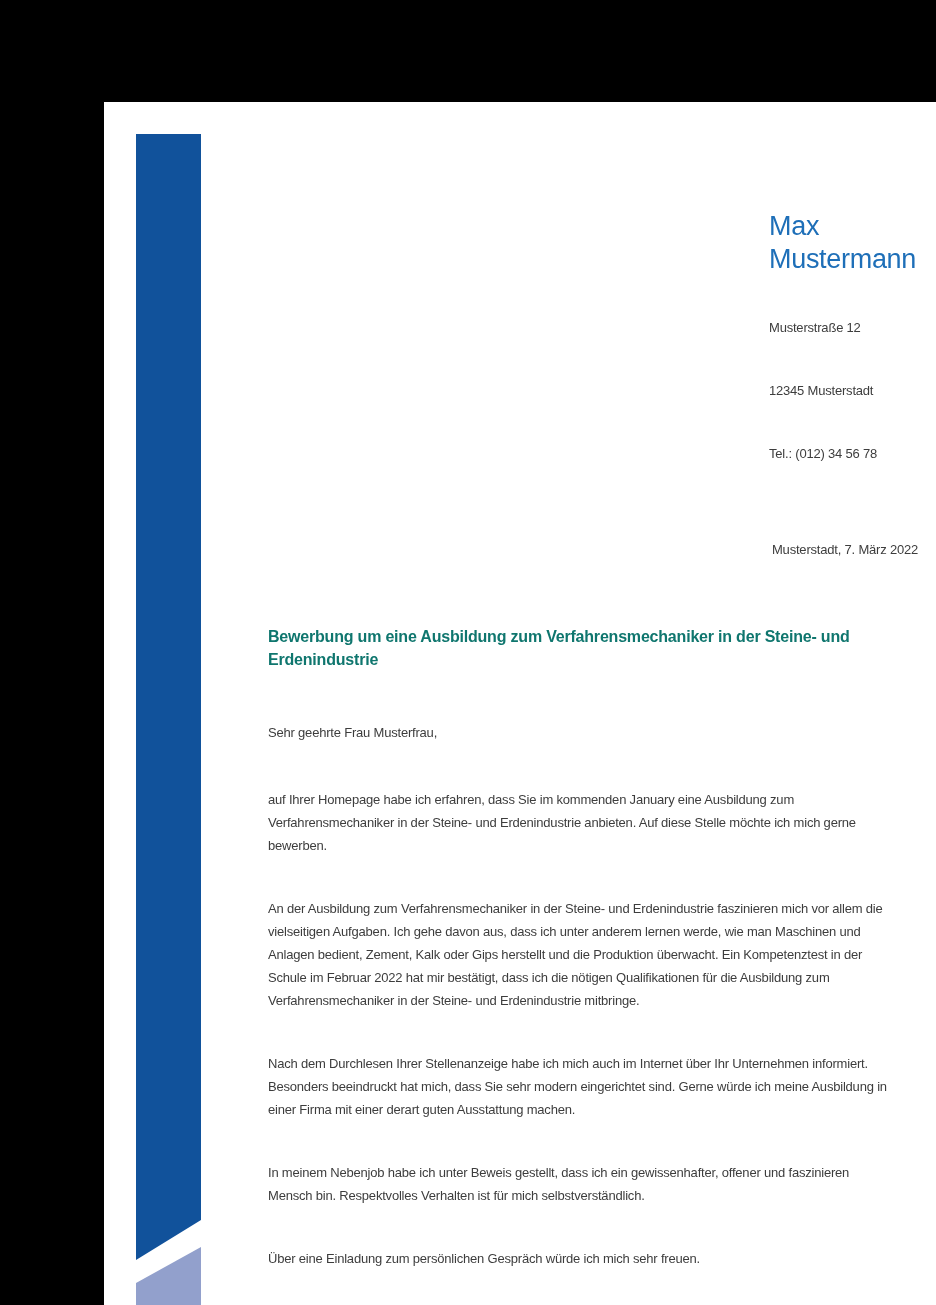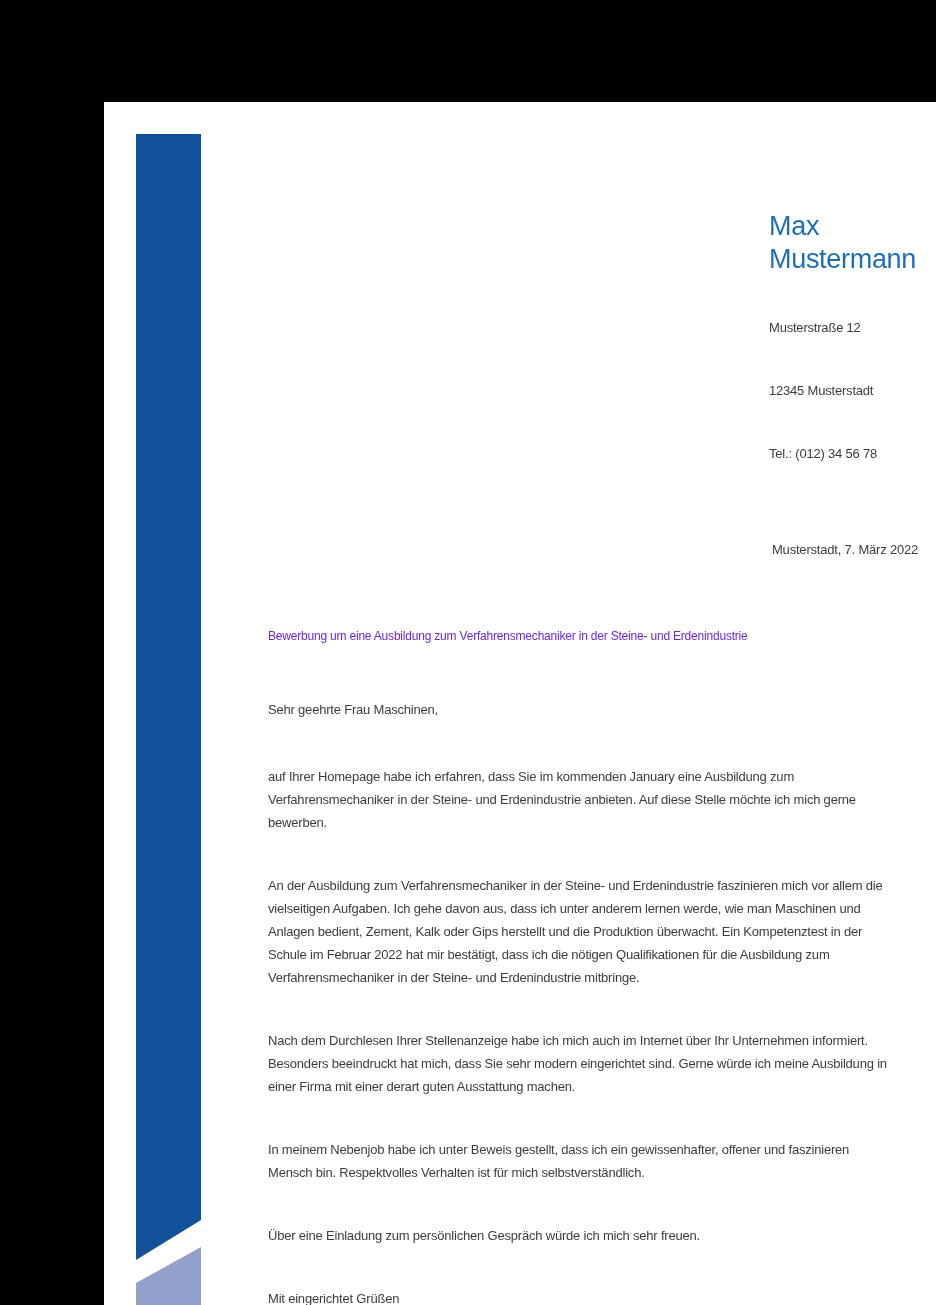--- a/index.html
+++ b/index.html
@@ -40,21 +40,21 @@
     position: absolute; left: 609px; top: 52px; width: 270px;
   }
   .sender-name {
     color: #1E6FB8; font-size: 27px; line-height: 33px;
     font-weight: 400; letter-spacing: -0.3px; margin-bottom: 6px;
   }
   .recipient { position: absolute; left: 108px; top: 241px; width: 320px; }
   .dateline  { position: absolute; left: 108px; top: 408px; width: 702px; text-align: right; }
   .body-block { position: absolute; left: 108px; top: 467px; width: 702px; }
   .subject {
-    color: #6d28d9; font-weight: 400; font-size: 12px; line-height: 23px;
+    color: #0f766e; font-weight: 700; font-size: 16px; line-height: 23px;
     letter-spacing: -0.2px; margin-bottom: 26px;
   }
   .salutation { margin-bottom: 20px; }
   .para { margin-bottom: 15px; }
   .closing { margin-bottom: 38px; }
 </style>
 </head>
 <body>
 
 <div class="canvas">
@@ -70,21 +70,21 @@
       <div class="txt">Musterstraße 12</div>
       <div class="txt">12345 Musterstadt</div>
       <div class="txt">Tel.: (012) 34 56 78</div>
     </div>
 
 
     <div class="dateline txt">Musterstadt, 7. März 2022</div>
 
     <div class="body-block">
       <div class="subject">Bewerbung um eine Ausbildung zum Verfahrensmechaniker in der Steine- und Erdenindustrie</div>
-      <div class="salutation txt">Sehr geehrte Frau Maschinen,</div>
+      <div class="salutation txt">Sehr geehrte Frau Musterfrau,</div>
       <p class="para txt">auf Ihrer Homepage habe ich erfahren, dass Sie im kommenden January eine Ausbildung zum Verfahrensmechaniker in der Steine- und Erdenindustrie anbieten. Auf diese Stelle möchte ich mich gerne bewerben.</p>
       <p class="para txt">An der Ausbildung zum Verfahrensmechaniker in der Steine- und Erdenindustrie faszinieren mich vor allem die vielseitigen Aufgaben. Ich gehe davon aus, dass ich unter anderem lernen werde, wie man Maschinen und Anlagen bedient, Zement, Kalk oder Gips herstellt und die Produktion überwacht. Ein Kompetenztest in der Schule im Februar 2022 hat mir bestätigt, dass ich die nötigen Qualifikationen für die Ausbildung zum Verfahrensmechaniker in der Steine- und Erdenindustrie mitbringe.</p>
       <p class="para txt">Nach dem Durchlesen Ihrer Stellenanzeige habe ich mich auch im Internet über Ihr Unternehmen informiert. Besonders beeindruckt hat mich, dass Sie sehr modern eingerichtet sind. Gerne würde ich meine Ausbildung in einer Firma mit einer derart guten Ausstattung machen.</p>
       <p class="para txt">In meinem Nebenjob habe ich unter Beweis gestellt, dass ich ein gewissenhafter, offener und faszinieren Mensch bin. Respektvolles Verhalten ist für mich selbstverständlich.</p>
       <p class="para txt">Über eine Einladung zum persönlichen Gespräch würde ich mich sehr freuen.</p>
       <div class="closing txt">Mit eingerichtet Grüßen</div>
       <div class="txt">Max Mustermann</div>
     </div>
 
   </div>

